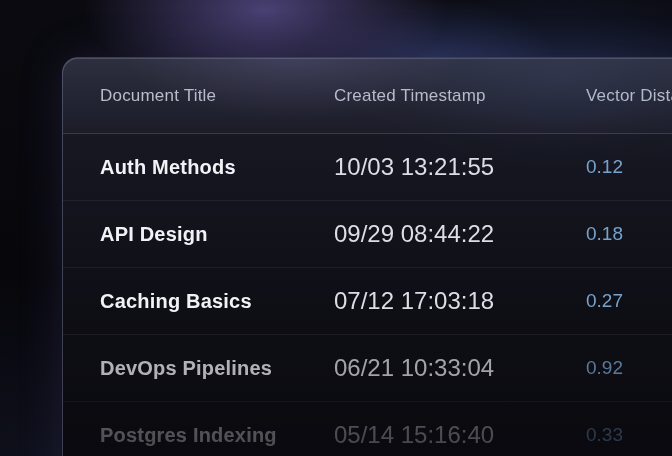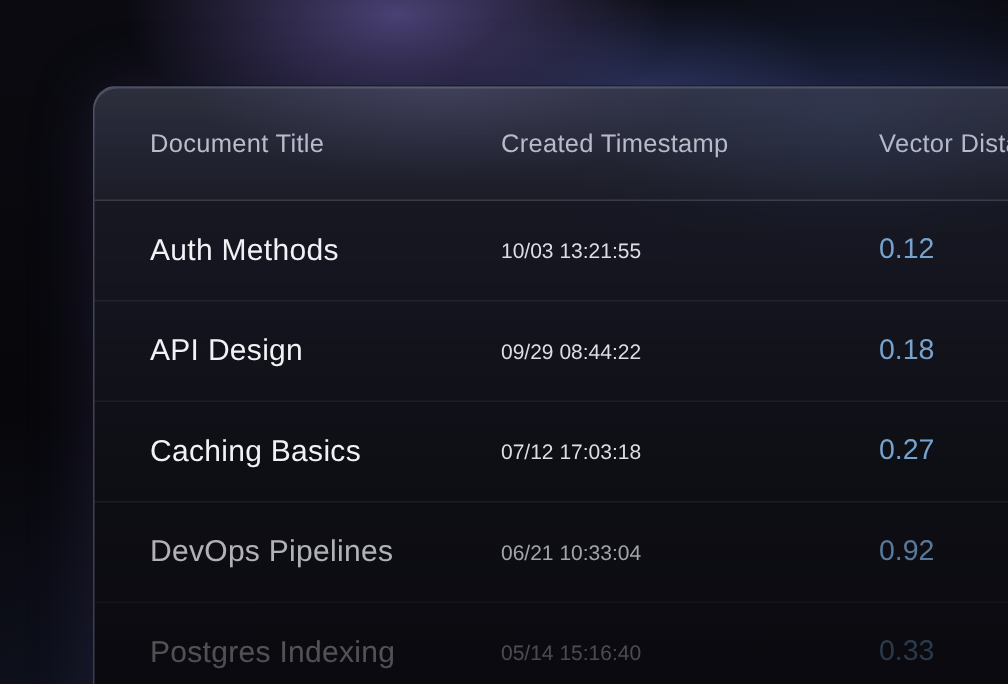--- a/index.html
+++ b/index.html
@@ -53,26 +53,26 @@
     letter-spacing: 0.2px;
     color: #b9bdc9;
     font-weight: 400;
   }
   .row {
     height: 67px;
     border-bottom: 1px solid rgba(220,225,240,0.07);
   }
   .cell-title {
     font-size: 20px;
-    font-weight: 400;
+    font-weight: 700;
     color: #f1f2f5;
     letter-spacing: 0.2px;
   }
   .cell-ts {
-    font-size: 14px;
+    font-size: 24px;
     font-weight: 400;
     color: #dcdee4;
   }
   .cell-dist {
     font-size: 19px;
     font-weight: 400;
     color: #76a3cd;
   }
   .row.dim-1 { opacity: 0.72; }
   .row.dim-2 { opacity: 0.42; }

